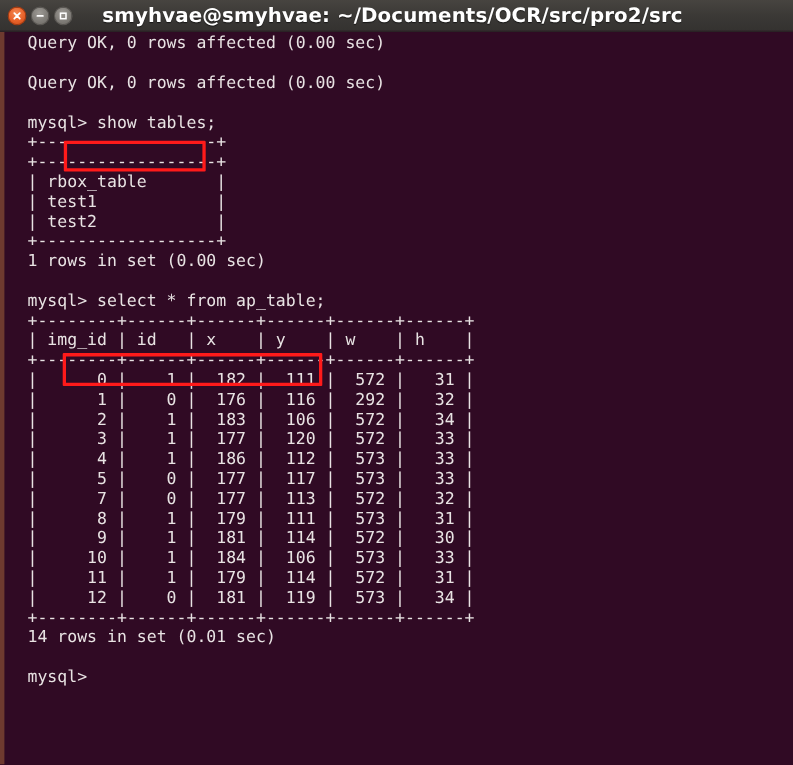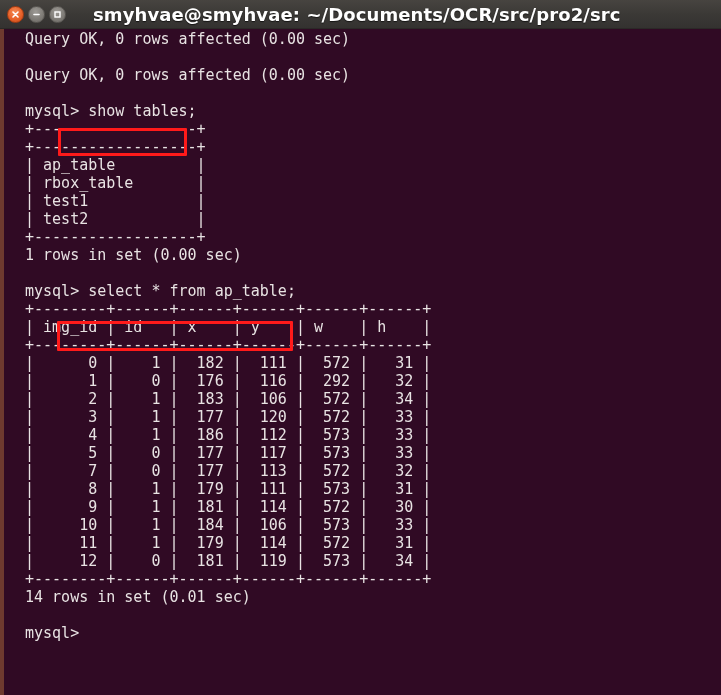--- a/index.html
+++ b/index.html
@@ -154,21 +154,20 @@
     <div id="left-frame"></div>
 
     <div id="screen">
       <div class="line">Query OK, 0 rows affected (0.00 sec)</div>
       <div class="line blank"></div>
       <div class="line">Query OK, 0 rows affected (0.00 sec)</div>
       <div class="line blank"></div>
       <div class="line">mysql&gt; show tables;</div>
       <div class="line">+------------------+</div>
       <div class="line">+------------------+</div>
-      <div class="line">| ap_table         |</div>
       <div class="line">| rbox_table       |</div>
       <div class="line">| test1            |</div>
       <div class="line">| test2            |</div>
       <div class="line">+------------------+</div>
       <div class="line">1 rows in set (0.00 sec)</div>
       <div class="line blank"></div>
       <div class="line">mysql&gt; select * from ap_table;</div>
       <div class="line">+--------+------+------+------+------+------+</div>
       <div class="line">| img_id | id   | x    | y    | w    | h    |</div>
       <div class="line">+--------+------+------+------+------+------+</div>

